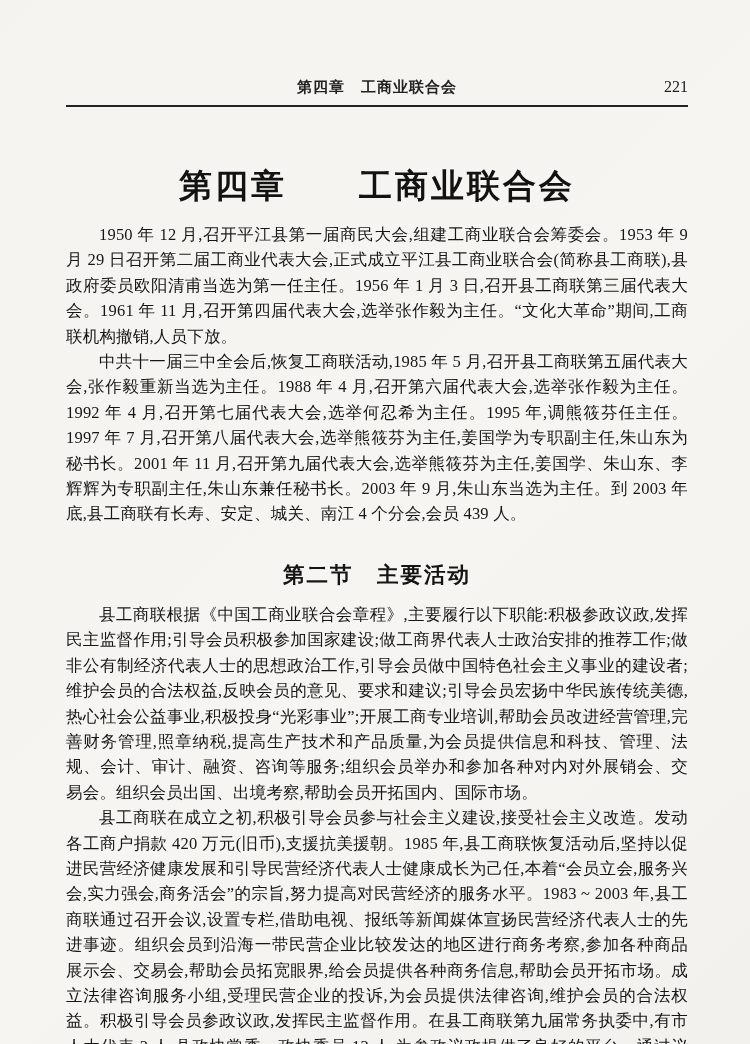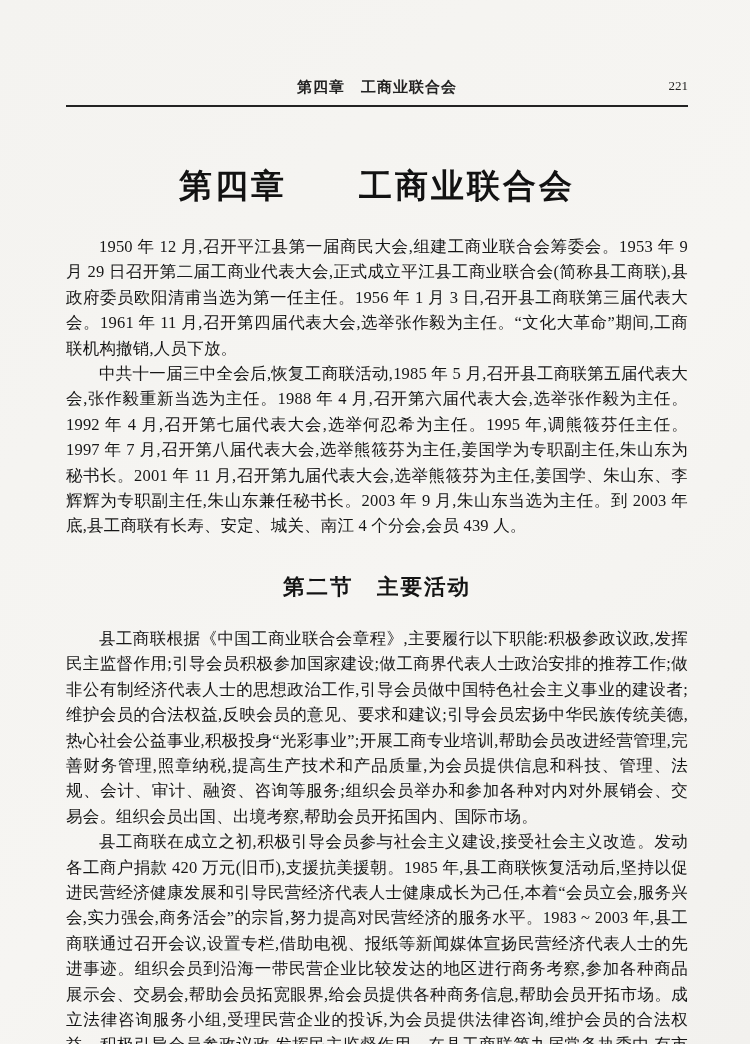--- a/index.html
+++ b/index.html
@@ -31,21 +31,21 @@
     text-align: center;
     font-size: 15px;
     font-weight: bold;
     letter-spacing: 1px;
     color: #222;
   }
   .rh-page {
     position: absolute;
     right: 0;
     top: 0;
-    font-size: 13px;
+    font-size: 16px;
     color: #1d1d1d;
     font-family: "Liberation Serif", "DejaVu Serif", serif;
   }
   .head-rule {
     margin-top: 7px;
     border-top: 2.5px solid #232323;
     height: 0;
   }
   .chapter-title {
     margin: 57px 0 0 0;
@@ -69,21 +69,21 @@
     margin: 0;
     font-family: "Liberation Serif", "DejaVu Serif", serif;
     font-size: 16.5px;
     font-weight: 500;
     line-height: 25.4px;
     text-align: justify;
     text-indent: 2em;
     letter-spacing: 0.2px;
     color: #161616;
   }
-  .first-para { margin-top: 25px; }
+  .first-para { margin-top: 13px; }
 </style>
 </head>
 <body>
 
 <div class="page">
   <div class="content">
 
     <div class="running-head">
       <span class="rh-title">第四章　工商业联合会</span>
       <span class="rh-page">221</span>

